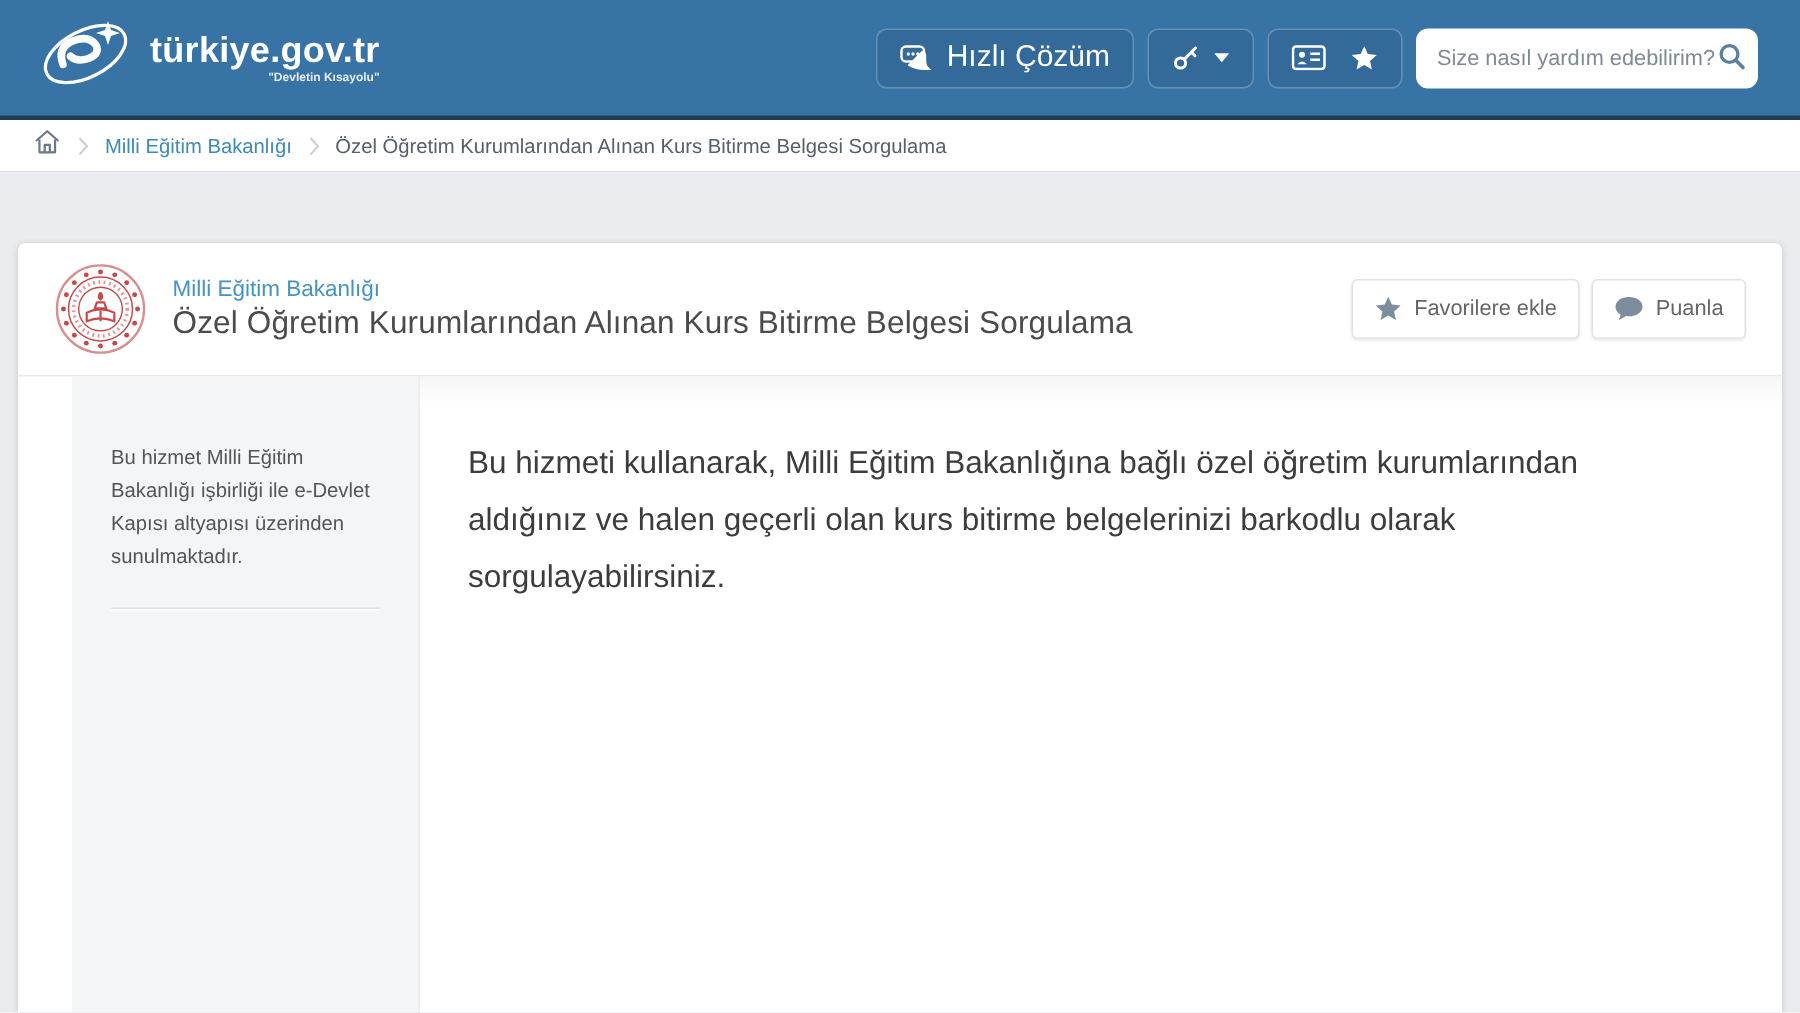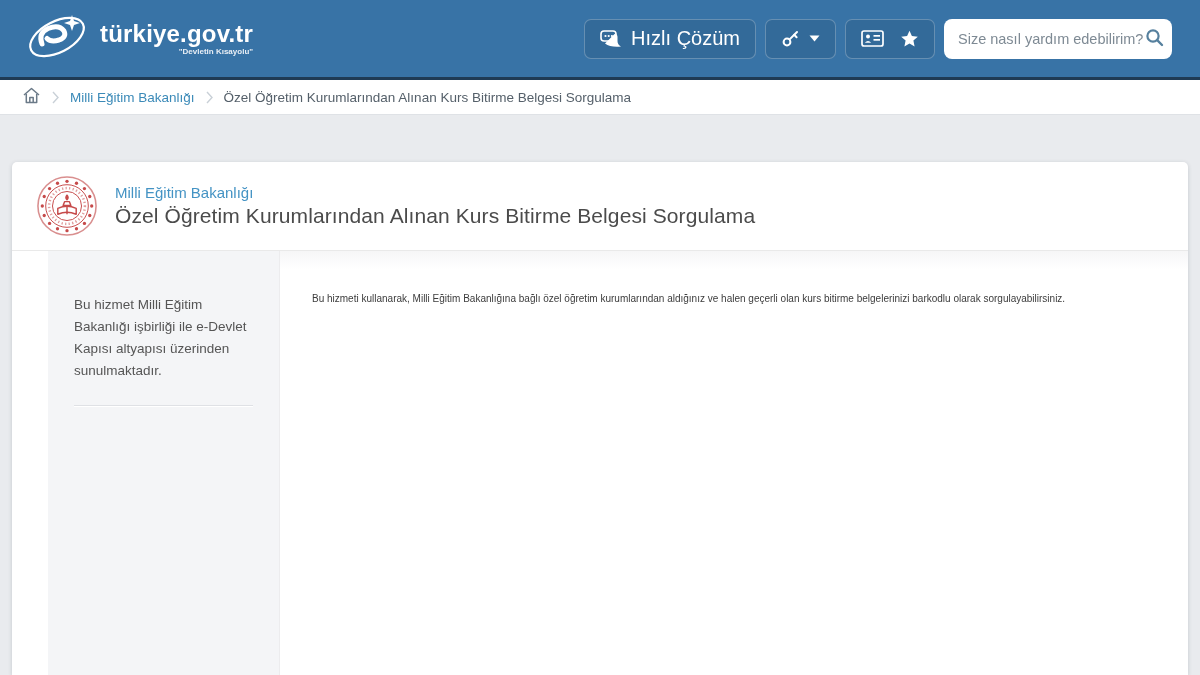--- a/index.html
+++ b/index.html
@@ -86,21 +86,21 @@
     width:232px; flex:0 0 auto; background:#f4f5f7;
     padding:43px 26px 0 26px; border-right:1px solid #ececee;
   }
   .side-note { color:#555; font-size:13.5px; line-height:1.62; }
   .side-divider { margin-top:24px; border:0; border-top:1px solid #dfe1e5; border-bottom:1px solid #ffffff; height:0; }
 
   .main-panel {
     flex:1; background:linear-gradient(#f6f6f7, #ffffff 18px);
     padding:39px 40px 0 32px;
   }
-  .service-desc { color:#3c3c3c; font-size:10px; line-height:1.8; max-width:820px; }
+  .service-desc { color:#3c3c3c; font-size:21px; line-height:1.8; max-width:820px; }
 </style>
 </head>
 <body>
 
 <header class="topbar">
   <div class="brand">
     <span>
       <svg width="64" height="52" viewBox="0 0 64 52">
         <g fill="none" stroke="#ffffff">
           <ellipse cx="31" cy="26" rx="29" ry="15.5" stroke-width="2.2" transform="rotate(-27 31 26)"></ellipse>
@@ -235,20 +235,36 @@
           <path d="M22.5 34.5 q9.5-4.5 19 0 v6 q-9.5-4 -19 0 z"></path>
           <path d="M32 33 v7.5"></path>
         </g>
       </svg>
     </span>
     <div class="service-titles">
       <a class="ministry-link">Milli Eğitim Bakanlığı</a>
       <h1 class="service-title">Özel Öğretim Kurumlarından Alınan Kurs Bitirme Belgesi Sorgulama</h1>
     </div>
     <div class="card-actions">
+      <button class="action-btn">
+        <span>
+          <svg width="19" height="18" viewBox="0 0 19 18">
+            <path d="M9.5 0.8 L11.9 6 L17.8 6.7 L13.4 10.6 L14.6 16.4 L9.5 13.4 L4.4 16.4 L5.6 10.6 L1.2 6.7 L7.1 6 Z" fill="#7d8d9d"></path>
+          </svg>
+        </span>
+        <span>Favorilere ekle</span>
+      </button>
+      <button class="action-btn">
+        <span>
+          <svg width="20" height="18" viewBox="0 0 20 18">
+            <path d="M10 1 C4.8 1 1 3.8 1 7.5 c0 2.2 1.4 4.1 3.5 5.3 L3.2 16.5 L8 13.7 c0.65 0.1 1.3 0.17 2 0.17 c5.2 0 9-2.9 9-6.4 C19 3.8 15.2 1 10 1 Z" fill="#7d8d9d"></path>
+          </svg>
+        </span>
+        <span>Puanla</span>
+      </button>
     </div>
   </div>
 
   <div class="card-body">
     <aside class="side-panel">
       <p class="side-note">Bu hizmet Milli Eğitim Bakanlığı işbirliği ile e-Devlet Kapısı altyapısı üzerinden sunulmaktadır.</p>
       <hr class="side-divider">
     </aside>
     <main class="main-panel">
       <p class="service-desc">Bu hizmeti kullanarak, Milli Eğitim Bakanlığına bağlı özel öğretim kurumlarından aldığınız ve halen geçerli olan kurs bitirme belgelerinizi barkodlu olarak sorgulayabilirsiniz.</p>

